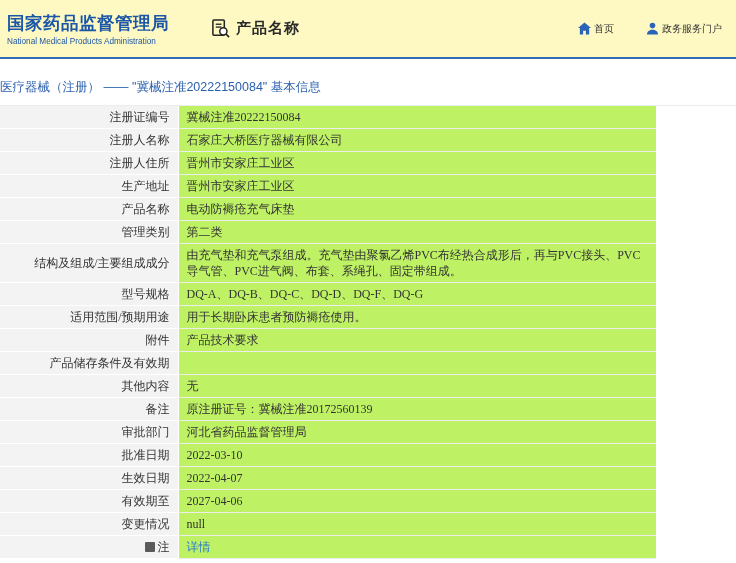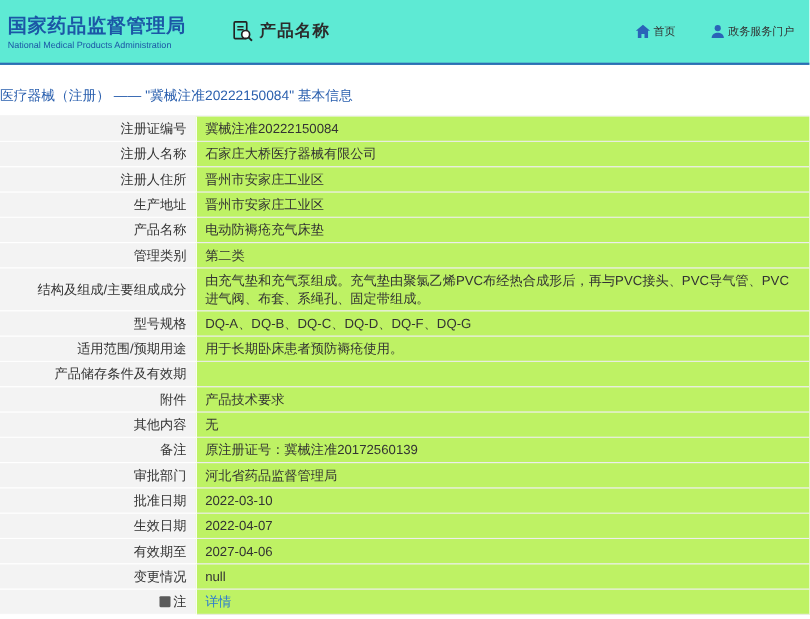--- a/index.html
+++ b/index.html
@@ -5,21 +5,21 @@
   * { margin:0; padding:0; box-sizing:border-box; }
   html,body { width:736px; height:563px; overflow:hidden; }
   body {
     font-family:"Liberation Sans","DejaVu Sans",sans-serif;
     background:#ffffff; color:#333;
   }
 
   
   .header {
     height:59px; display:flex; align-items:center;
-    background:#5eead4; border-bottom:2px solid #2e6db4;justify-content:center;
+    background:#fef9c3; border-bottom:2px solid #2e6db4;justify-content:center;
   }
   .brand { margin-left:7px; width:180px; flex:0 0 auto; }
   .brand-cn {
     color:#1b57a6; font-size:17.5px; font-weight:700;
     letter-spacing:0.5px; white-space:nowrap;
   }
   .brand-en {
     color:#1b57a6; font-size:8.2px; margin-top:2px; white-space:nowrap;
   }
   .query { display:flex; align-items:center; gap:6px; margin-left:24px; }
@@ -42,21 +42,21 @@
   
   .breadcrumb {
     padding:20px 0 9px 0;
     font-size:12.5px; color:#2a5fae;
     border-bottom:1px solid #ececec;
     white-space:nowrap;
   }
 
   
   .info-table {
-    width:736px; border-collapse:collapse; table-layout:fixed;
+    width:656px; border-collapse:collapse; table-layout:fixed;font-family:Liberation Serif, serif;
   }
   .info-table td {
     font-size:12px; line-height:16px; padding:3px 8px;
     height:22px; vertical-align:middle; word-break:break-all;
   }
   .cell-label {
     background:#f3f3f3; text-align:right; color:#333;
     border-bottom:1px solid #ffffff; border-right:1px solid #ffffff;
   }
   .cell-value {
@@ -160,30 +160,30 @@
     <td class="cell-label"><span class="label-text">型号规格</span></td>
     <td class="cell-value"><span class="value-text">DQ-A、DQ-B、DQ-C、DQ-D、DQ-F、DQ-G</span></td>
   </tr>
 
   <tr>
     <td class="cell-label"><span class="label-text">适用范围/预期用途</span></td>
     <td class="cell-value"><span class="value-text">用于长期卧床患者预防褥疮使用。</span></td>
   </tr>
 
   <tr>
+    <td class="cell-label"><span class="label-text">附件</span></td>
+    <td class="cell-value"><span class="value-text">产品技术要求</span></td>
+  </tr>
+
+  <tr>
     <td class="cell-label"><span class="label-text">产品储存条件及有效期</span></td>
     <td class="cell-value"><span class="value-text"></span></td>
   </tr>
 
   <tr>
-    <td class="cell-label"><span class="label-text">附件</span></td>
-    <td class="cell-value"><span class="value-text">产品技术要求</span></td>
-  </tr>
-
-  <tr>
     <td class="cell-label"><span class="label-text">其他内容</span></td>
     <td class="cell-value"><span class="value-text">无</span></td>
   </tr>
 
   <tr>
     <td class="cell-label"><span class="label-text">备注</span></td>
     <td class="cell-value"><span class="value-text">原注册证号：冀械注准20172560139</span></td>
   </tr>
 
   <tr>

